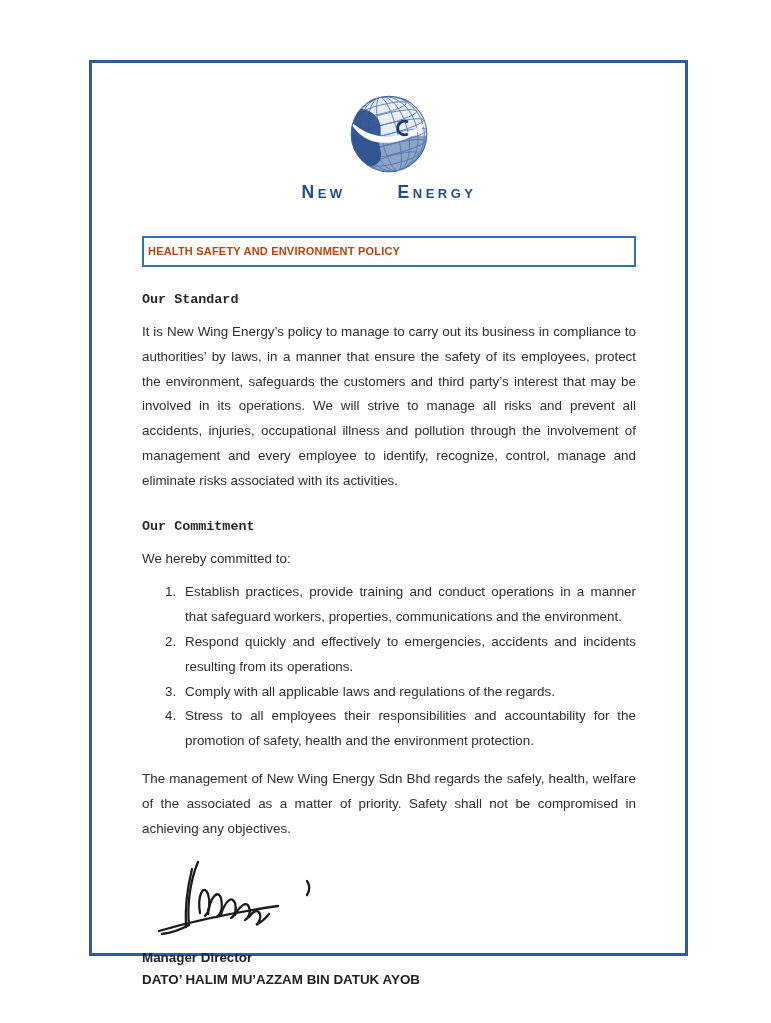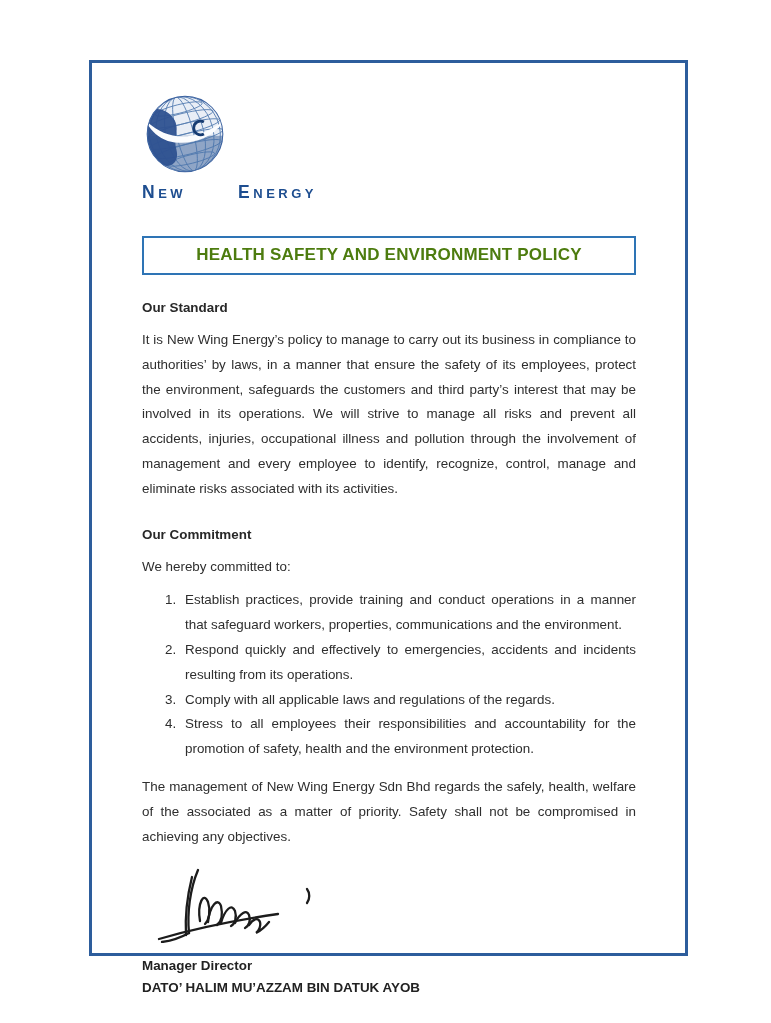--- a/index.html
+++ b/index.html
@@ -3,33 +3,33 @@
 <meta charset="utf-8">
 <style>
   html,body{margin:0;padding:0;background:#ffffff;}
   body{width:771px;height:1023px;font-family:"Liberation Sans",sans-serif;color:#2e2e2e;}
   .sheet{position:relative;width:771px;height:1023px;background:#ffffff;overflow:hidden;}
   .frame{position:absolute;left:89px;top:60px;width:599px;height:896px;
          border:3px solid #2d5d9c;box-sizing:border-box;background:#ffffff;}
   .content{padding:24px 49px 0 50px;}
 
   
-  .logo{margin-top:4px;}
+  .logo{text-align:center;margin-top:4px;}
   .globe{display:inline-block;}
   .logo-words{margin-top:1px;color:#1e4e90;font-weight:bold;white-space:nowrap;}
   .logo-word{display:inline-block;font-size:13px;letter-spacing:3.5px;}
   .logo-word::first-letter{font-size:17.5px;}
   .logo-word.first{margin-right:52px;}
 
   
-  .title-box{margin-top:33px;border:2px solid #2e74b5;padding:7px 4px 8px;text-align:center;
-             font-weight:bold;font-size:17px;color:#4d7c0f;letter-spacing:.2px;}
+  .title-box{margin-top:33px;border:2px solid #2e74b5;padding:7px 4px 8px;
+             font-weight:bold;font-size:11px;color:#c2410c;letter-spacing:.2px;}
 
   
-  .h{font-weight:bold;font-size:13.4px;color:#282828;margin:25px 0 0;}
+  .h{font-weight:bold;font-size:13.4px;color:#282828;margin:25px 0 0;font-family:Liberation Mono, monospace;}
   .p{font-size:13.4px;line-height:24.8px;text-align:justify;margin:13px 0 0;color:#2e2e2e;}
   ol.commitments{margin:9px 0 0;padding:0 0 0 38px;font-size:13.4px;line-height:24.8px;color:#2e2e2e;}
   ol.commitments li{text-align:justify;padding-left:5px;margin:0;}
 
   
   .signature{margin:16px 0 0 10px;}
   .sig-lines{margin-top:8px;font-weight:bold;font-size:13.4px;line-height:22px;color:#222222;}
   .sig-lines .line{white-space:nowrap;}
   sup.st{font-size:9px;line-height:0;}
 </style>

